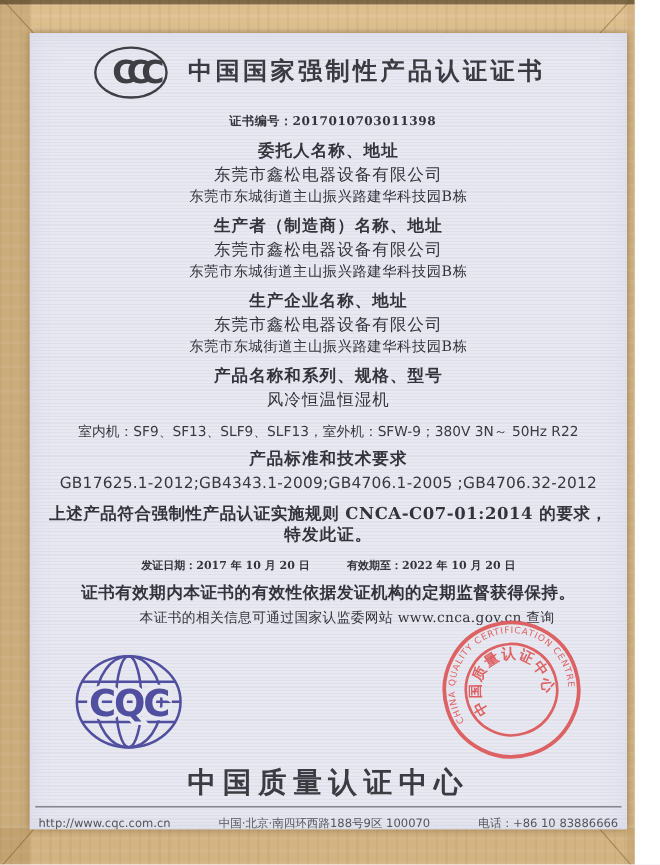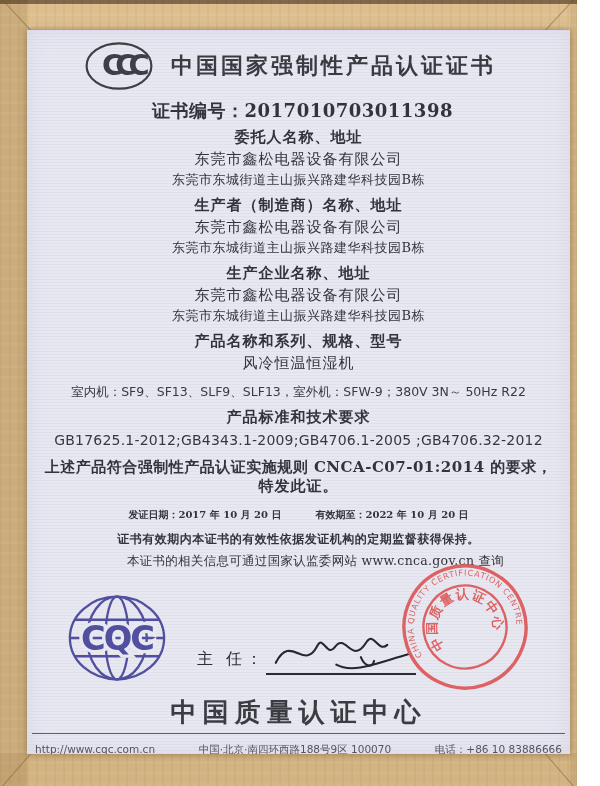--- a/index.html
+++ b/index.html
@@ -18,31 +18,31 @@
   .m-bl{bottom:16px;left:-6px;transform:rotate(-49deg);}
   .m-br{bottom:16px;right:-5px;transform:rotate(49deg);}
   .paper{position:absolute;left:27px;top:30px;width:543px;height:724px;
     background-color:#e8e8f1;
     background-image:repeating-linear-gradient(0deg, rgba(205,205,225,.28) 0 1px, rgba(0,0,0,0) 1px 3px);
     box-shadow:0 0 7px rgba(70,50,20,.45), inset 0 0 22px rgba(190,190,215,.35);
     text-align:center;color:#33333b;overflow:hidden;}
   .header{position:relative;height:54px;margin-top:8px;}
   .ccc-logo{position:absolute;left:56px;top:2px;width:72px;height:52px;}
   .title{line-height:54px;font-size:22px;font-weight:bold;letter-spacing:3px;color:#3a3a41;padding-left:70px;}
-  .certno{margin-top:10px;font-size:18px;font-weight:bold;line-height:18px;letter-spacing:.5px;padding-left:8px;}
+  .certno{margin-top:10px;font-size:11px;font-weight:bold;line-height:18px;letter-spacing:.5px;padding-left:8px;}
   .sec-label{margin-top:8px;font-size:15px;font-weight:bold;line-height:18px;letter-spacing:1px;}
   .sec-name{margin-top:4px;font-size:15px;line-height:18px;letter-spacing:1px;}
   .sec-addr{margin-top:4px;font-size:13px;line-height:16px;letter-spacing:.5px;}
   .models{margin-top:12px;font-size:12.5px;line-height:16px;font-family:"DejaVu Sans","Liberation Sans",sans-serif;color:#3a3a42;}
   .gbline{margin-top:5px;font-size:14px;line-height:18px;font-family:"DejaVu Sans","Liberation Sans",sans-serif;letter-spacing:.2px;color:#37373f;}
   .stm1{margin-top:9px;font-size:15px;line-height:19px;font-weight:bold;letter-spacing:.5px;}
   .stm2{font-size:15px;line-height:19px;font-weight:bold;letter-spacing:1px;}
   .dates{margin-top:9px;font-size:10px;line-height:19px;font-weight:bold;}
   .dates .gap{display:inline-block;width:34px;}
-  .validity{margin-top:6px;font-size:12px;line-height:18px;font-weight:bold;letter-spacing:.5px;}
+  .validity{margin-top:6px;font-size:15px;line-height:18px;font-weight:bold;letter-spacing:.5px;}
   .infonote{margin-top:5px;font-size:12.5px;line-height:16px;letter-spacing:.3px;margin-left:34px;}
   .bottom-zone{position:relative;height:126px;margin-top:2px;}
   .cqc-logo{position:absolute;left:40px;top:22px;width:100px;height:90px;}
   .sign-row{position:absolute;left:170px;top:72px;display:flex;align-items:flex-end;}
   .sign-label{font-size:16px;line-height:20px;letter-spacing:4px;color:#2e2e36;padding-bottom:6px;}
   .sign-line{position:relative;width:150px;height:30px;border-bottom:2px solid #2b2b33;}
   .sign-svg{position:absolute;left:2px;bottom:-4px;width:146px;height:52px;}
   .seal{position:absolute;left:368px;top:-14px;width:140px;height:140px;opacity:.92;}
   .orgname{font-size:26px;line-height:30px;letter-spacing:6px;color:#3b3b42;font-weight:bold;}
   .rule{border:none;border-top:1.5px solid #5f5f68;margin:6px 5px 0 5px;}
@@ -117,32 +117,20 @@
           <ellipse cx="52" cy="46" rx="49" ry="43"></ellipse>
           <ellipse cx="52" cy="46" rx="31" ry="43"></ellipse>
           <ellipse cx="52" cy="46" rx="12" ry="43"></ellipse>
           <line x1="8" y1="27" x2="96" y2="27"></line>
           <line x1="3" y1="46" x2="101" y2="46"></line>
           <line x1="8" y1="65" x2="96" y2="65"></line>
         </g>
         <text x="52" y="59" text-anchor="middle" font-family="DejaVu Sans, sans-serif" font-weight="bold" font-size="35" letter-spacing="-2" fill="#514f9f" stroke="#e8e8f1" stroke-width="7" paint-order="stroke">CQC</text>
       </svg>
 
-      <div class="sign-row">
-        <div class="sign-label">主  任：</div>
-        <div class="sign-line">
-          <svg class="sign-svg" viewBox="0 0 150 55">
-            <g fill="none" stroke="#26262e" stroke-width="2.2" stroke-linecap="round">
-              <path d="M6,40 C22,8 36,50 50,22 C56,10 60,34 68,24 C80,6 86,44 102,18 C110,6 114,30 124,21"></path>
-              <path d="M70,42 C88,52 114,40 146,31"></path>
-              <path d="M96,34 C100,44 108,46 110,38"></path>
-            </g>
-          </svg>
-        </div>
-      </div>
 
       <svg class="seal" viewBox="0 0 140 140">
         <g transform="rotate(-18 70 70)">
           <circle cx="70" cy="70" r="61" fill="none" stroke="#dd5757" stroke-width="3.4"></circle>
           <circle cx="70" cy="70" r="41.5" fill="none" stroke="#dd5757" stroke-width="2.4"></circle>
           <defs>
             <path id="sealOuterArc" d="M 25,95 A 51.5,51.5 0 1 1 115,95"></path>
             <path id="sealInnerArc" d="M 45,84 A 28.6,28.6 0 1 1 95,84"></path>
           </defs>
           <text font-family="DejaVu Sans, sans-serif" font-size="8.2" letter-spacing="0.8" fill="#dd5757" text-anchor="middle">

